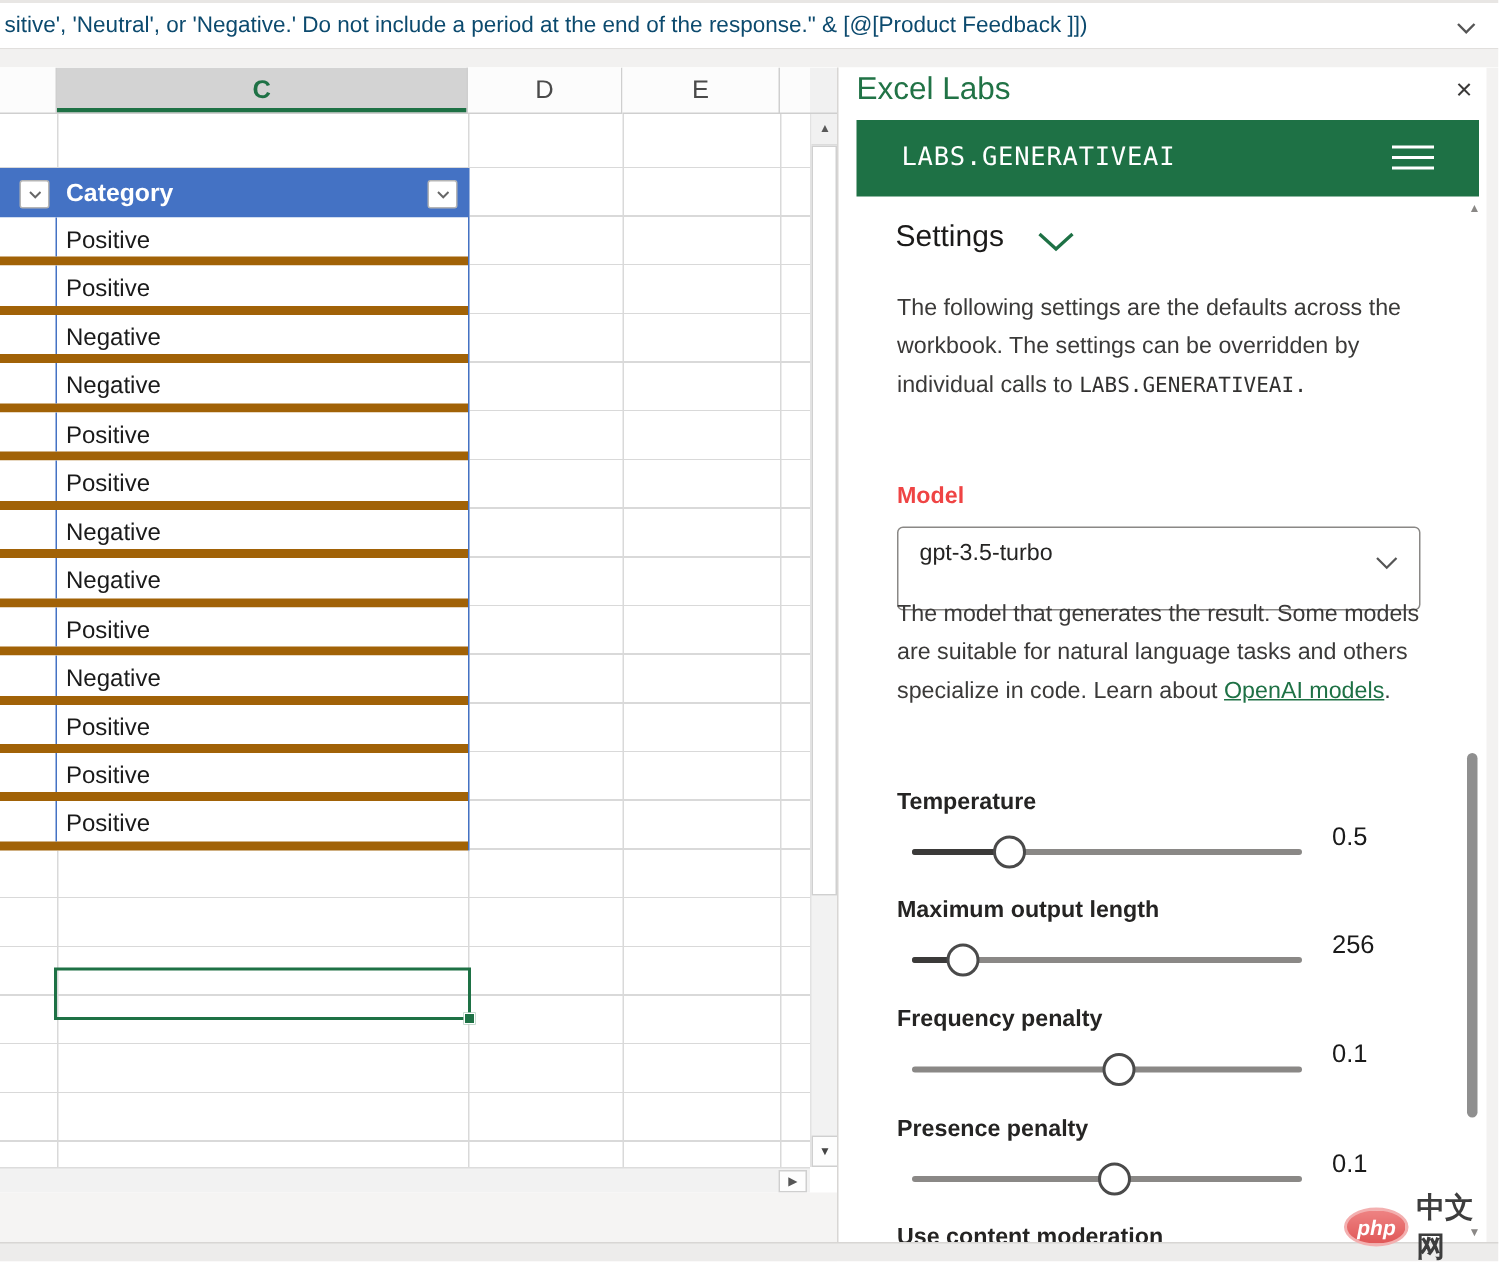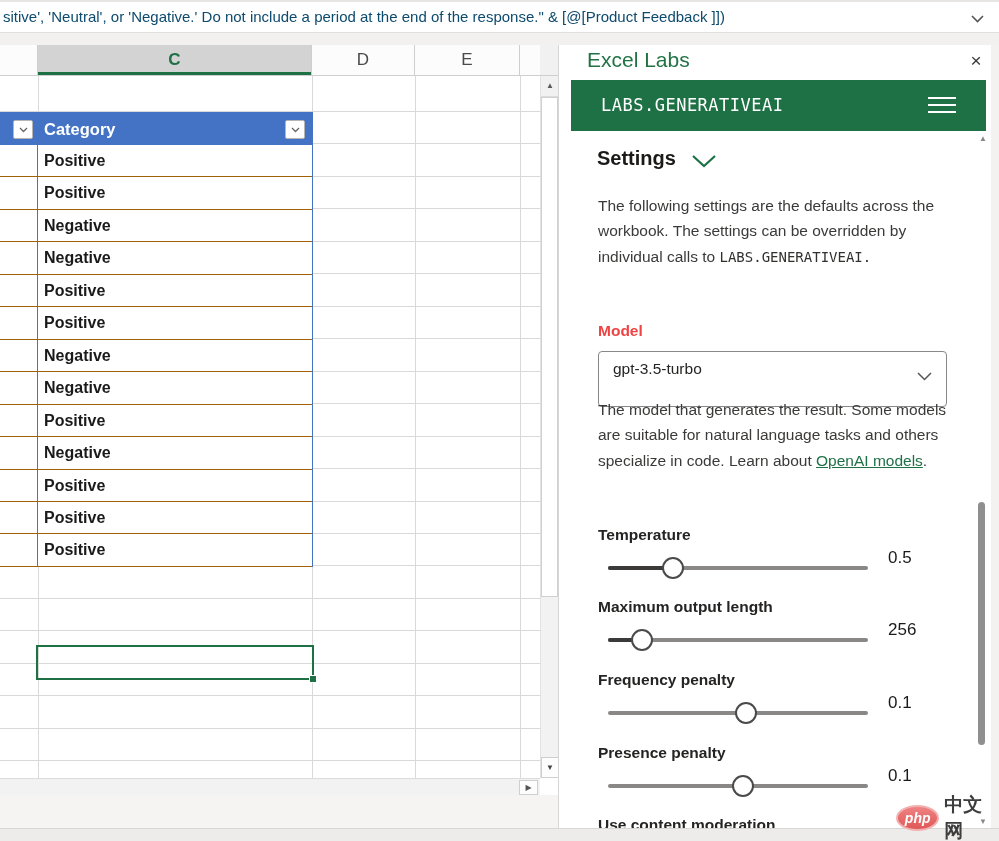--- a/index.html
+++ b/index.html
@@ -38,21 +38,21 @@
 
   
   #table { left:0; top:67px; width:313px; border-right:1px solid #4472c4; background:#fff; }
   #table-header { position:relative; height:33px; background:#4472c4; border-top:1px solid #4472c4; }
   #table-header .hdr-text { position:absolute; left:44px; top:0; line-height:32px; color:#fff;
     font-weight:700; font-size:16.5px; }
   .filter-btn { position:absolute; top:7px; width:20px; height:19px; background:#fff;
     border:1px solid #b5b5b5; border-radius:2px; display:flex; align-items:center; justify-content:center; }
   #filter-left { left:13px; }
   #filter-right { left:285px; }
-  .t-row { position:relative; height:32.46px; background:#fff; border-bottom:1px solid #a16207;font-weight:bold; }
+  .t-row { position:relative; height:32.46px; background:#fff; border-bottom:6px solid #a16207; }
   .t-row .b-cell { position:absolute; left:0; top:0; width:38px; height:100%; border-right:1px solid #4472c4; }
   .t-row .c-cell { position:absolute; left:44px; top:0; line-height:31px; font-size:16px; color:#1a1a1a; }
 
   
   #selection { left:36px; top:600px; width:278px; height:35px; border:2px solid #1e7145; } 
   #fill-handle { position:absolute; right:-5px; bottom:-5px; width:8px; height:8px;
     background:#1e7145; border:1px solid #fff; }
 
   
   #vscroll { left:540px; top:31px; width:18px; height:702px; background:#f2f2f2; border-left:1px solid #e2e2e2; }
@@ -66,30 +66,30 @@
   
   #hscroll { left:0; top:733px; width:540px; height:17px; background:#f2f2f2; border-top:1px solid #dcdcdc; }
   #hscroll-right { position:absolute; left:519px; top:1px; width:19px; height:15px; background:#fdfdfd;
     border:1px solid #cfcfcf; text-align:center; line-height:13px; font-size:8px; color:#555; }
   #sheet-bottom { left:0; top:750px; width:558px; height:46px; background:#f5f4f3; }
 
   
   #panel { left:558px; top:45px; width:441px; height:783px; background:#fff;
     border-left:1px solid #d8d6d4; overflow:hidden; }
   #panel-right-margin { left:432px; top:0; width:9px; height:783px; background:#f3f2f1; }
-  #panel-title { left:12px; top:3px; font-size:21px; color:#217346; font-weight:500;margin-left:16px; }
+  #panel-title { left:12px; top:3px; font-size:21px; color:#217346; font-weight:500; }
   #panel-close { left:404px; top:3px; width:26px; height:26px; font-size:19px; color:#3b3a39;
     text-align:center; line-height:26px; }
   #banner { left:12px; top:35px; width:415px; height:51px; background:#1e7145; }
   #banner-label { position:absolute; left:30px; top:15px; color:#fff; font-size:17px;
     font-family:"DejaVu Sans Mono", monospace; letter-spacing:0.5px; }
   #hamburger { position:absolute; left:357px; top:17px; width:28px; height:16px; }
   #hamburger span { display:block; height:2px; background:#fff; margin-bottom:5px; }
 
-  #settings-heading { left:38px; top:102px; font-size:20px; font-weight:700; color:#1b1a19; }
+  #settings-heading { left:38px; top:102px; font-size:20px; font-weight:400; color:#1b1a19; }
   #settings-chevron { left:132px; top:109px; }
 
   .para { left:39px; width:360px; font-size:15.5px; line-height:25.3px; color:#3b3a39; }
   #intro-para { top:148px; }
   .mono { font-family:"DejaVu Sans Mono", monospace; font-size:14px; color:#323130; }
 
   #model-label { left:39px; top:277px; font-size:15.5px; font-weight:700; color:#ef4444; }
   #model-dropdown { left:39px; top:306px; width:349px; height:56px; border:1px solid #8a8886;
     border-radius:4px; background:#fff; }
   #model-value { position:absolute; left:14px; top:8px; font-size:15.5px; color:#252423; }

